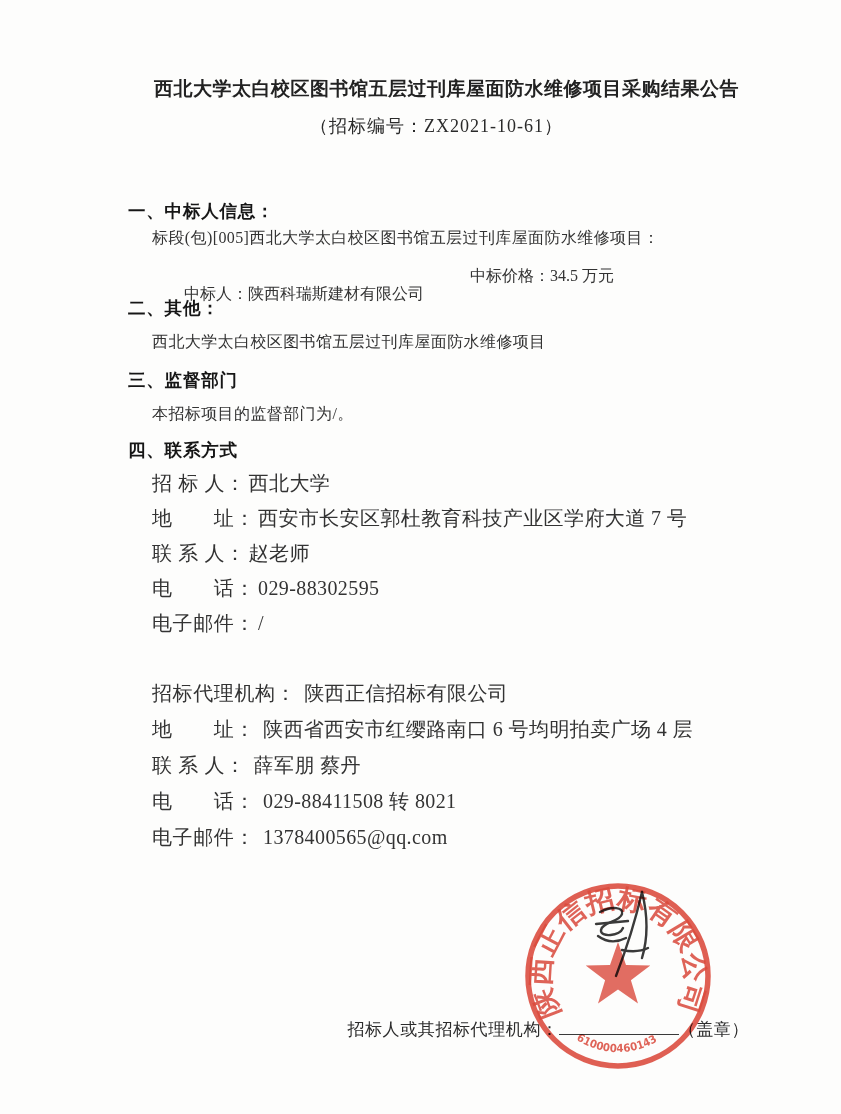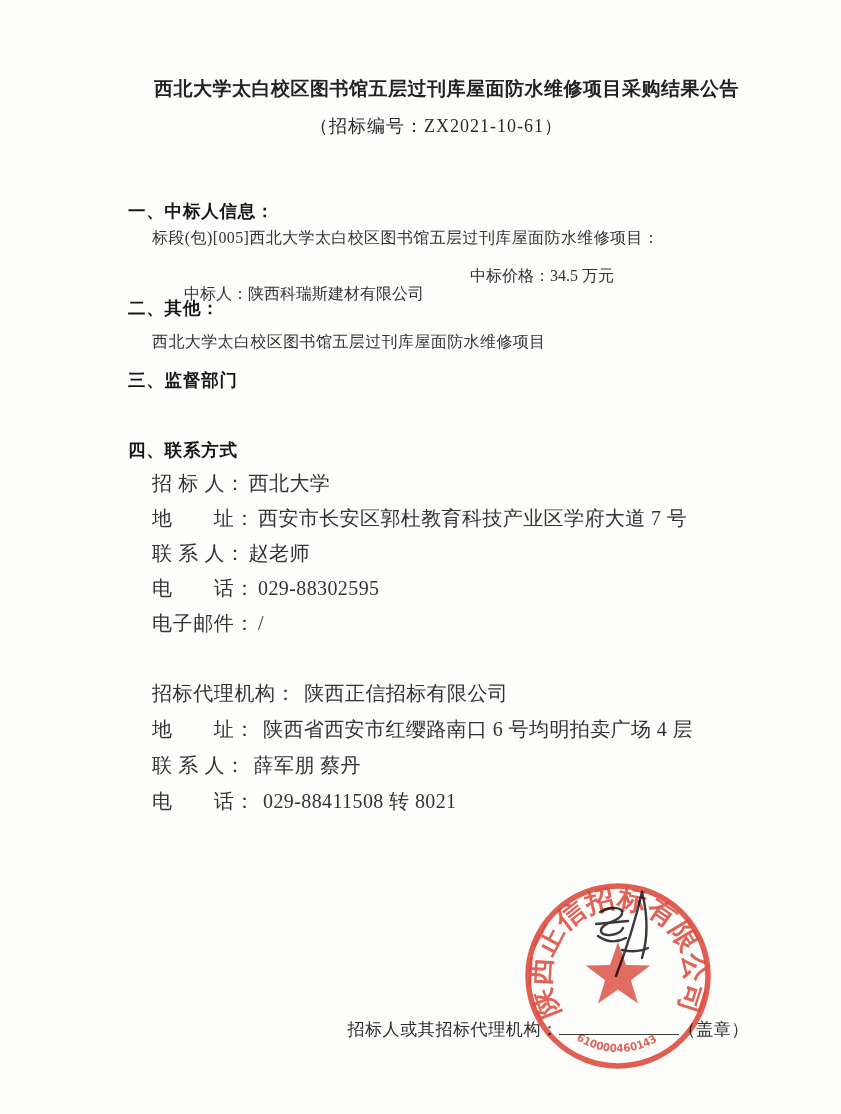--- a/index.html
+++ b/index.html
@@ -74,33 +74,35 @@
   <div class="body-line" style="top:188px">标段(包)[005]西北大学太白校区图书馆五层过刊库屋面防水维修项目：</div>
   <div class="winner-row" style="top:226px">
     <span class="wname">中标人：陕西科瑞斯建材有限公司</span>
     <span class="price">中标价格：34.5 万元</span>
   </div>
 
   <div class="sec-heading" style="top:256px">二、其他：</div>
   <div class="body-line" style="top:292px">西北大学太白校区图书馆五层过刊库屋面防水维修项目</div>
 
   <div class="sec-heading" style="top:328px">三、监督部门</div>
+  <div class="body-line" style="top:364px">本招标项目的监督部门为/。</div>
 
   <div class="sec-heading" style="top:398px">四、联系方式</div>
 
   <div class="row" style="top:430px"><span class="lbl">招 标 人：</span><span class="val">西北大学</span></div>
   <div class="row" style="top:465px"><span class="lbl">地　　址：</span><span class="val">西安市长安区郭杜教育科技产业区学府大道 7 号</span></div>
   <div class="row" style="top:500px"><span class="lbl">联 系 人：</span><span class="val">赵老师</span></div>
   <div class="row" style="top:535px"><span class="lbl">电　　话：</span><span class="val">029-88302595</span></div>
   <div class="row" style="top:570px"><span class="lbl">电子邮件：</span><span class="val">/</span></div>
 
   <div class="row agency" style="top:640px"><span class="lbl">招标代理机构：</span><span class="val">陕西正信招标有限公司</span></div>
   <div class="row agency" style="top:676px"><span class="lbl">地　　址：</span><span class="val">陕西省西安市红缨路南口 6 号均明拍卖广场 4 层</span></div>
   <div class="row agency" style="top:712px"><span class="lbl">联 系 人：</span><span class="val">薛军朋 蔡丹</span></div>
   <div class="row agency" style="top:748px"><span class="lbl">电　　话：</span><span class="val">029-88411508 转 8021</span></div>
+  <div class="row agency" style="top:784px"><span class="lbl">电子邮件：</span><span class="val">1378400565@qq.com</span></div>
 
   <div class="sign-line" style="top:958px; left:328px">
     <span>招标人或其招标代理机构：</span><span class="uline w2"></span><span>（盖章）</span>
   </div>
 
   <svg class="stamp" viewBox="-110 -110 220 220" aria-hidden="true">
     <defs>
       <path id="arcTop" d="M -57 37 A 68 68 0 1 1 57 37" fill="none"></path>
       <path id="arcBottom" d="M -43.6 62.3 A 76 76 0 0 0 43.6 62.3" fill="none"></path>
     </defs>

